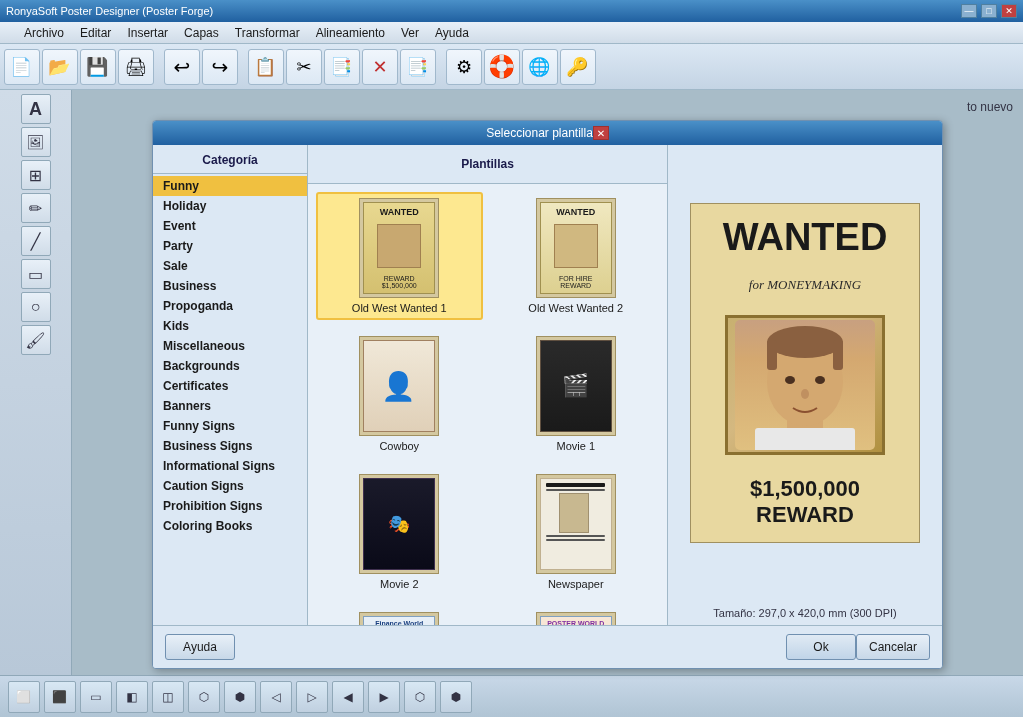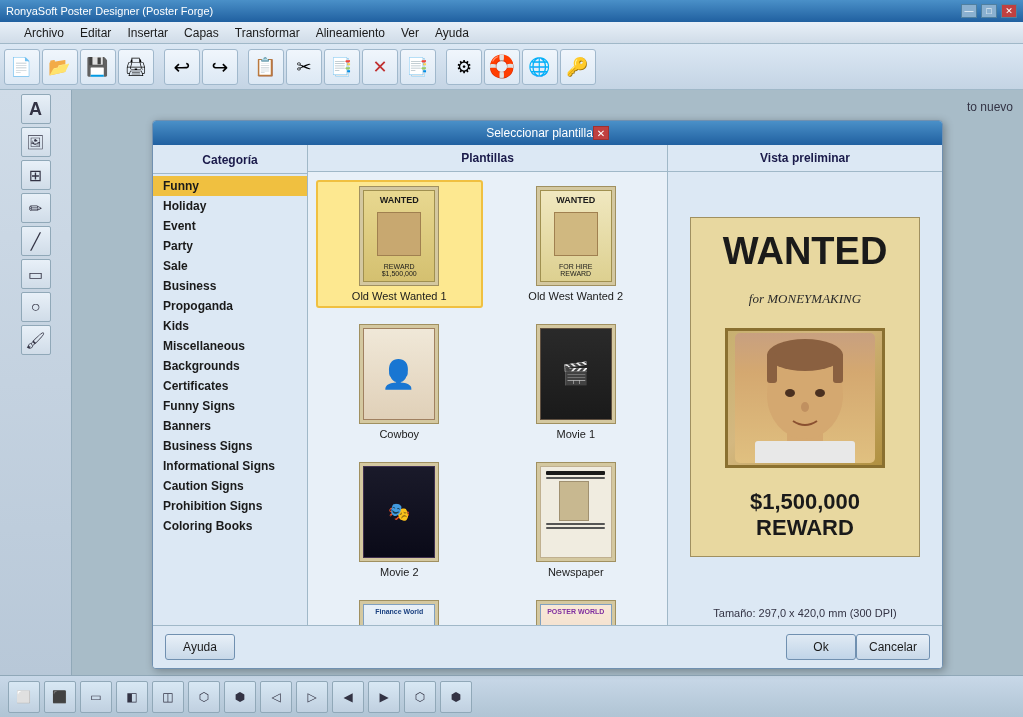--- a/index.html
+++ b/index.html
@@ -191,21 +191,21 @@
     #templates-panel {
       width: 360px;
       background: #e8f0f8;
       border-right: 1px solid #a0b8c8;
       display: flex;
       flex-direction: column;
     }
     #templates-header {
       text-align: center;
       font-weight: bold;
-      padding: 6px 0;
+      padding: 12px 0;
       color: #1a1a4a;
       border-bottom: 1px solid #a0b8c8;
       background: #dce8f4;
     }
     #templates-grid-wrapper {
       flex: 1;
       overflow-y: auto;
       padding: 8px;
     }
     #templates-grid {
@@ -524,22 +524,22 @@
             <div class="category-item">Holiday</div>
             <div class="category-item">Event</div>
             <div class="category-item">Party</div>
             <div class="category-item">Sale</div>
             <div class="category-item">Business</div>
             <div class="category-item">Propoganda</div>
             <div class="category-item">Kids</div>
             <div class="category-item">Miscellaneous</div>
             <div class="category-item">Backgrounds</div>
             <div class="category-item">Certificates</div>
+            <div class="category-item">Banners</div>
             <div class="category-item">Funny Signs</div>
-            <div class="category-item">Banners</div>
             <div class="category-item">Business Signs</div>
             <div class="category-item">Informational Signs</div>
             <div class="category-item">Caution Signs</div>
             <div class="category-item">Prohibition Signs</div>
             <div class="category-item">Coloring Books</div>
           </div>
 
           <div id="templates-panel">
             <div id="templates-header">Plantillas</div>
             <div id="templates-grid-wrapper">
@@ -632,21 +632,20 @@
                     </div>
                   </div>
 
                 </div>
 
               </div>
             </div>
           </div>
 
           <div id="preview-panel">
-            <div id="preview-header">Vista preliminar</div>
             <div id="preview-image-area">
               <div id="preview-image">
                 <div id="preview-title">WANTED</div>
                 <div id="preview-subtitle">for MONEYMAKING</div>
                 <div id="preview-photo">
                   <div id="preview-person">
 
                     <svg width="140" height="130" viewBox="0 0 140 130">
 
                       <rect x="52" y="95" width="36" height="35" fill="#d4a870" rx="2"></rect>

